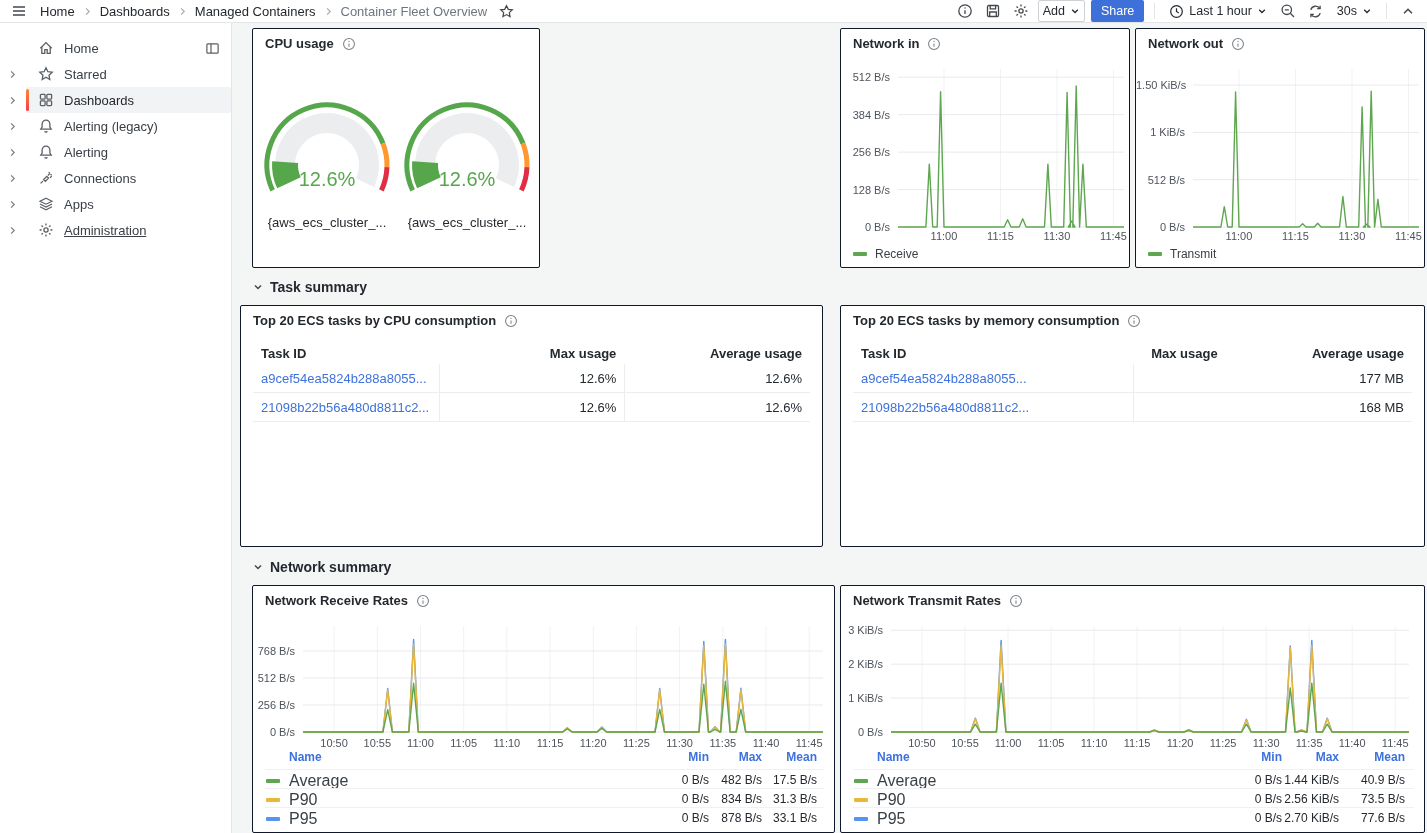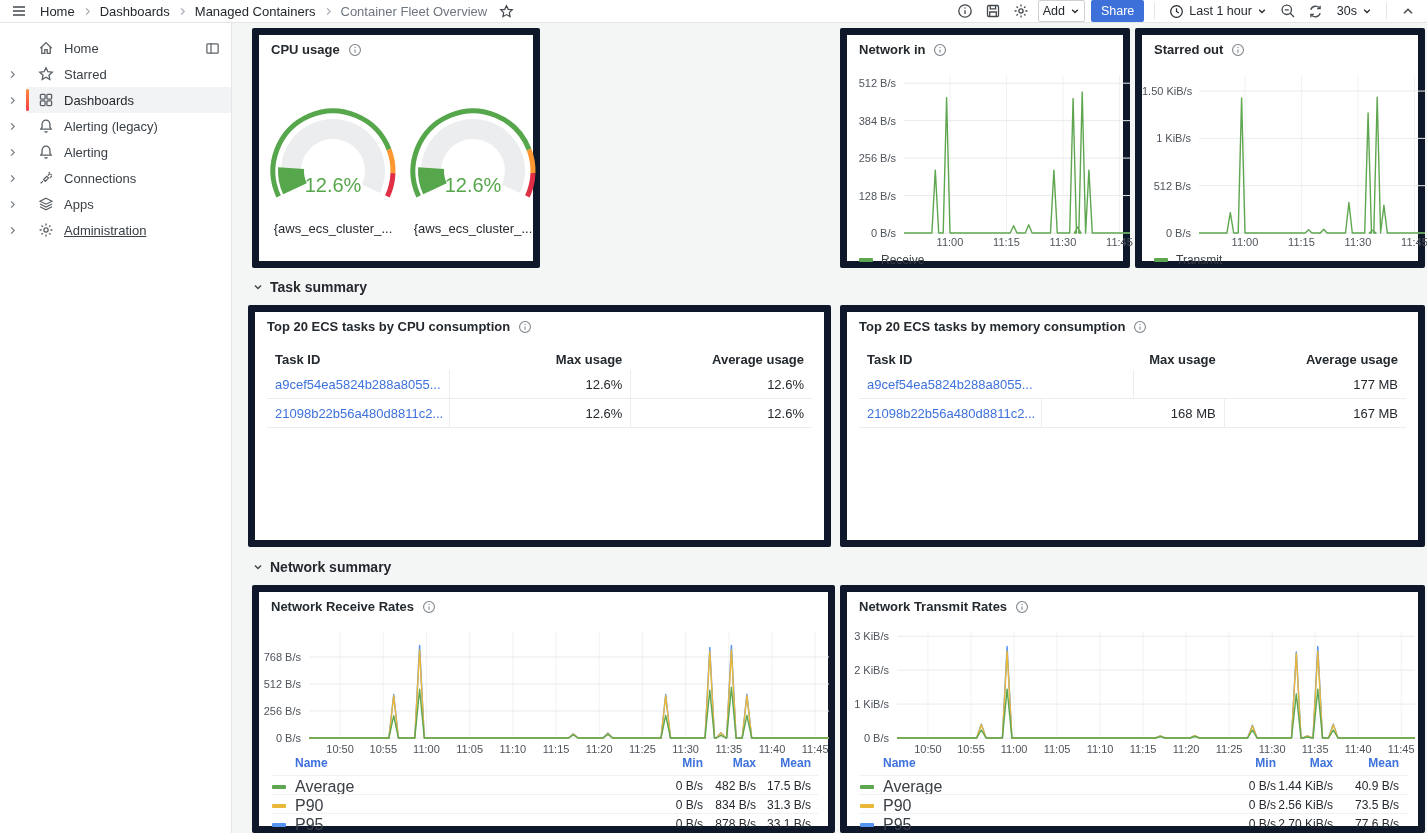--- a/index.html
+++ b/index.html
@@ -30,21 +30,21 @@
   .side-row.active .side-hl { background:#F2F3F5; }
   .side-bar { position:absolute; left:26px; top:2px; bottom:2px; width:3px; border-radius:2px;
               background:linear-gradient(180deg,#FF8833 0%,#F53E4C 100%); display:none; }
   .side-row.active .side-bar { display:block; }
   .side-icon { position:absolute; left:38px; width:16px; height:16px; color:#5A6065; display:flex; align-items:center; }
   .side-label { position:absolute; left:64px; font-size:13px; color:#3A4046; }
   .side-row.active .side-label { color:#24292E; }
   .side-label.underline { text-decoration:underline; }
   .side-dock { position:absolute; right:10px; width:16px; height:16px; color:#5A6065; display:flex; align-items:center; cursor:pointer; }
   #main { position:absolute; left:232px; top:23px; width:1195px; height:810px; background:#F4F5F5; }
-  .panel { position:absolute; background:#fff; border:7px solid #0f172a; border-radius:2px; }
+  .panel { position:absolute; background:#fff; border:1px solid #0f172a; border-radius:2px; }
   .ptitle { position:absolute; left:12px; top:7px; display:flex; align-items:center; gap:8px; z-index:2; }
   .ptitle-text { font-size:13px; font-weight:600; color:#24292E; cursor:pointer; white-space:nowrap; }
   .info-icon { width:14px; height:14px; color:#7A8087; display:inline-flex; cursor:pointer; }
   .sec-header { position:absolute; left:20px; height:20px; display:flex; align-items:center; gap:6px;
                 font-size:14px; font-weight:700; color:#24292E; cursor:pointer; }
   .sec-chev { color:#43484D; display:inline-flex; }
   .ylabel { position:absolute; font-size:11px; color:#4E545B; text-align:right; white-space:nowrap; }
   .xlabel { position:absolute; font-size:11px; color:#4E545B; text-align:center; white-space:nowrap; }
   .gaugelabel { position:absolute; font-size:13px; color:#24292E; text-align:center;
                 white-space:nowrap; overflow:hidden; }
@@ -357,21 +357,21 @@
       <div class="xlabel" style="left: 137.453px; width: 44px; top: 201px;">11:15</div>
       <div class="xlabel" style="left: 193.953px; width: 44px; top: 201px;">11:30</div>
       <div class="xlabel" style="left: 250.453px; width: 44px; top: 201px;">11:45</div>
       <div class="legend-simple" style="left: 12px; top: 218px;">
         <span class="swatch" style="background: rgb(94, 166, 79);"></span>
         <span>Receive</span>
       </div>
     </section>
   <section class="panel" style="left:903px;top:5px;width:290px;height:240px">
     <div class="ptitle">
-        <span class="ptitle-text">Starred out</span>
+        <span class="ptitle-text">Network out</span>
         <span class="info-icon">
           <svg width="14" height="14" viewBox="0 0 16 16" fill="none" stroke="currentColor" stroke-width="1.2">
             <circle cx="8" cy="8" r="6.2"></circle>
             <path d="M8 7.3V11"></path>
             <circle cx="8" cy="5" r="0.7" fill="currentColor" stroke="none"></circle>
           </svg>
         </span>
       </div>
   <svg class="plot" width="288" height="238">
         <line x1="102.95333333333332" y1="40" x2="102.95333333333332" y2="198" stroke="#F1F2F3" stroke-width="1"></line>
@@ -400,21 +400,21 @@
 
   <div class="sec-header" style="top:254px">
     <span class="sec-chev">
         <svg width="12" height="12" viewBox="0 0 16 16" fill="none" stroke="currentColor" stroke-width="2">
           <polyline points="4,6 8,10 12,6"></polyline>
         </svg>
       </span>
     <span>Task summary</span>
   </div>
 
-  <section class="panel" style="left:16px;top:282px;width:583px;height:242px">
+  <section class="panel" style="left:8px;top:282px;width:583px;height:242px">
     <div class="ptitle">
         <span class="ptitle-text">Top 20 ECS tasks by CPU consumption</span>
         <span class="info-icon">
           <svg width="14" height="14" viewBox="0 0 16 16" fill="none" stroke="currentColor" stroke-width="1.2">
             <circle cx="8" cy="8" r="6.2"></circle>
             <path d="M8 7.3V11"></path>
             <circle cx="8" cy="5" r="0.7" fill="currentColor" stroke="none"></circle>
           </svg>
         </span>
       </div>
@@ -453,21 +453,20 @@
           <div class="tcell num">Max usage</div>
           <div class="tcell num">Average usage</div>
         </div>
         <div class="trow">
           <div class="tcell"><a>a9cef54ea5824b288a8055...</a></div>
           <div class="tcell num">177 MB</div>
         </div>
         <div class="trow">
           <div class="tcell"><a>21098b22b56a480d8811c2...</a></div>
           <div class="tcell num">168 MB</div>
-          <div class="tcell num">167 MB</div>
         </div>
       </div>
     </section>
 
   <div class="sec-header" style="top:534px">
     <span class="sec-chev">
         <svg width="12" height="12" viewBox="0 0 16 16" fill="none" stroke="currentColor" stroke-width="2">
           <polyline points="4,6 8,10 12,6"></polyline>
         </svg>
       </span>

